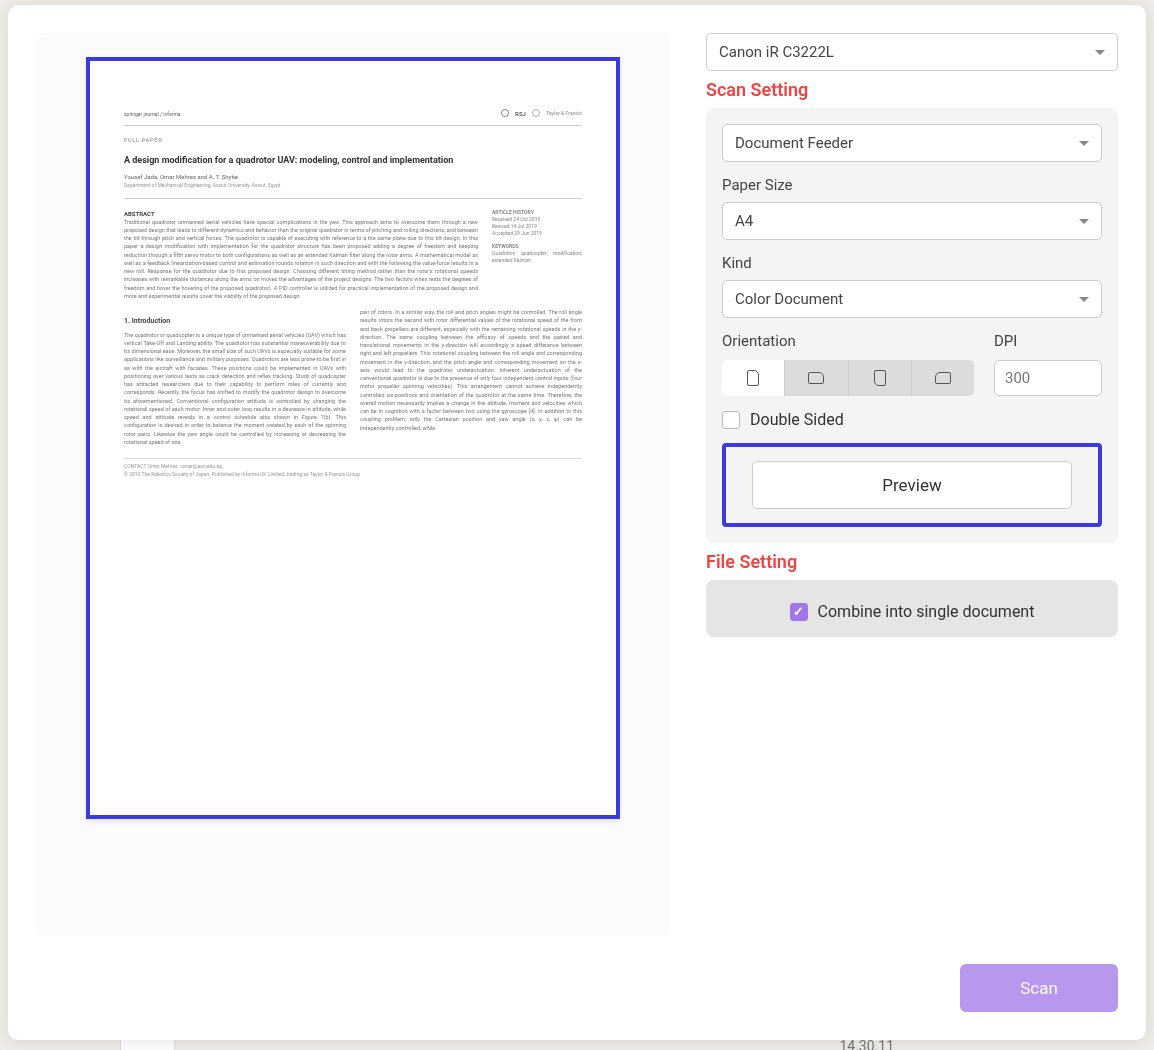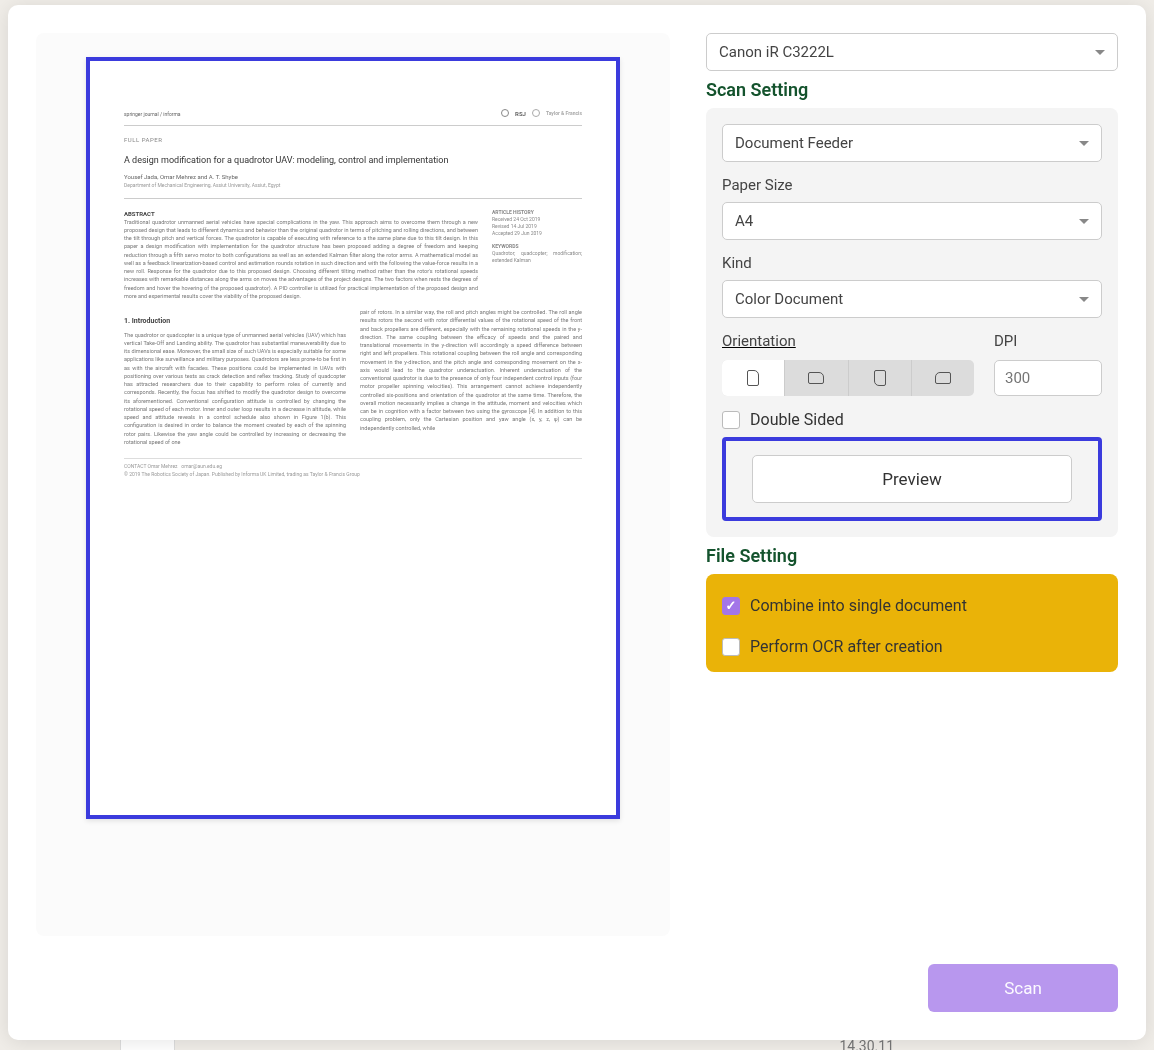--- a/index.html
+++ b/index.html
@@ -96,21 +96,21 @@
       margin-bottom: 10px;
     }
     .preview-page .doc-tag {
       font-size: 6px;
       color: #888;
       margin-bottom: 4px;
       letter-spacing: 0.5px;
     }
     .preview-page .doc-title {
       font-size: 9px;
-      font-weight: 400;
+      font-weight: 700;
       color: #333;
       line-height: 1.3;
       margin-top: 12px;
     }
     .preview-page .doc-authors {
       font-size: 6px;
       margin-top: 6px;
     }
     .preview-page .doc-affil {
       font-size: 5px;
@@ -190,21 +190,21 @@
     .chevron {
       width: 0;
       height: 0;
       border-left: 5px solid transparent;
       border-right: 5px solid transparent;
       border-top: 5px solid #888;
     }
     .section-label {
       font-size: 18px;
       font-weight: 600;
-      color: #14532d;
+      color: #ef4444;
     }
     .setting-group {
       background: #f4f4f4;
       border-radius: 8px;
       padding: 16px;
       display: flex;
       flex-direction: column;
       gap: 8px;
     }
     .field-label {
@@ -213,21 +213,20 @@
     }
     .setting-group .select-control {
       background: white;
     }
     .row {
       display: flex;
       gap: 20px;
     }
     .orientation-col {
       flex: 1;
-      text-decoration: underline;
     }
     .dpi-col {
       width: 108px;
     }
     .orientation-buttons {
       display: flex;
       margin-top: 10px;
       border-radius: 5px;
       overflow: hidden;
       background: #dcdcdc;
@@ -297,50 +296,51 @@
       font-weight: bold;
     }
     .checkbox-label {
       font-size: 16px;
       color: #333;
     }
     .preview-button-wrap {
       border: 4px solid #3b3bdd;
       border-radius: 4px;
       padding: 14px 26px;
-      margin-top: 0;
+      margin-top: 6px;
     }
     .preview-button {
       width: 100%;
       height: 48px;
       background: white;
       border: 1px solid #ccc;
       border-radius: 5px;
       font-size: 17px;
       color: #333;
       cursor: pointer;
       display: flex;
       align-items: center;
       justify-content: center;
     }
     .file-setting-group {
-      background: #eab308;
+      background: #e5e5e5;
       border-radius: 8px;
       padding: 16px;
       display: flex;
       flex-direction: column;
       gap: 16px;
+      align-items: center;
     }
     .footer {
       padding: 0 28px 28px 0;
       display: flex;
       justify-content: flex-end;
     }
     .scan-button {
-      width: 190px;
+      width: 158px;
       height: 48px;
       background: #b897ee;
       border: none;
       border-radius: 6px;
       font-size: 17px;
       color: #fcfaff;
       cursor: pointer;
     }
     .bg-fragment {
       position: absolute;
@@ -476,24 +476,20 @@
         </div>
       </div>
 
       <div class="section-label">File Setting</div>
 
       <div class="file-setting-group">
         <div class="checkbox-row">
           <div class="checkbox checked"></div>
           <div class="checkbox-label">Combine into single document</div>
         </div>
-        <div class="checkbox-row">
-          <div class="checkbox"></div>
-          <div class="checkbox-label">Perform OCR after creation</div>
-        </div>
       </div>
     </div>
   </div>
 
   <div class="footer">
     <button class="scan-button">Scan</button>
   </div>
 </div>
 
 </body></html>

